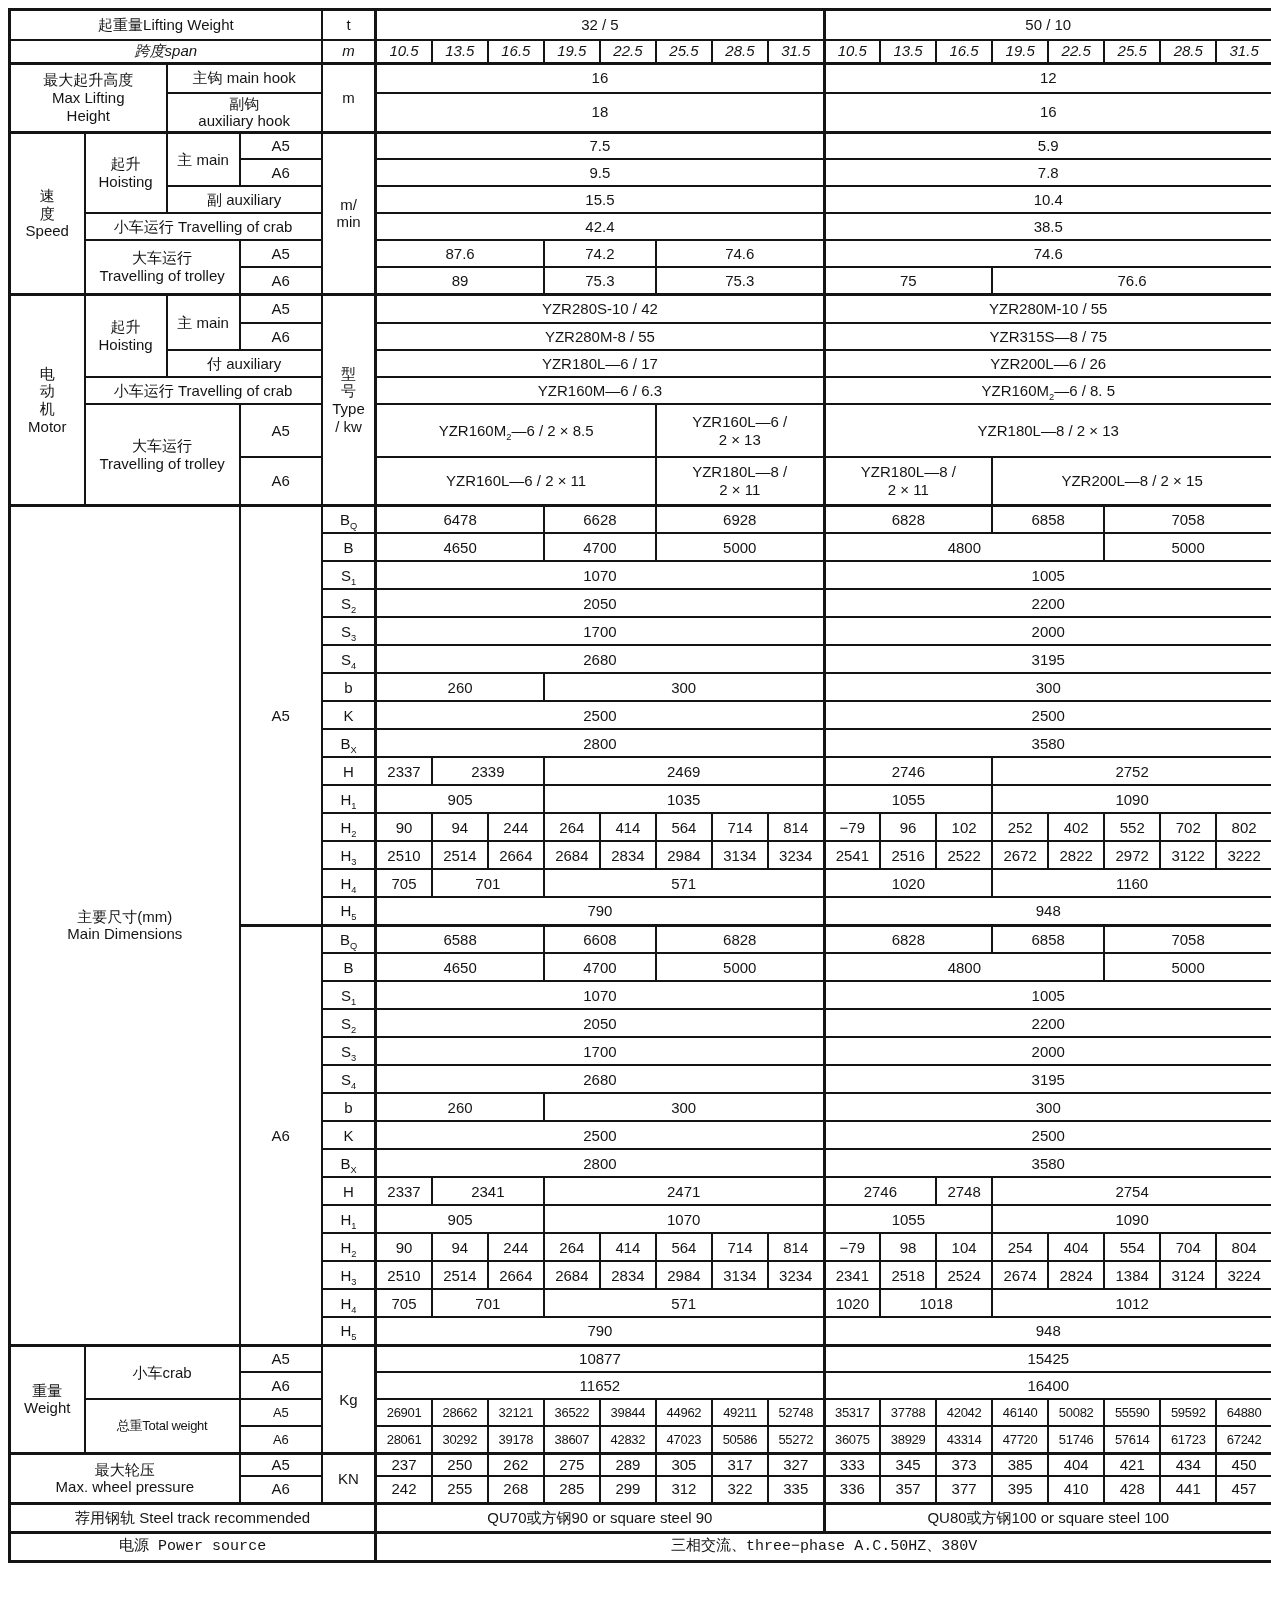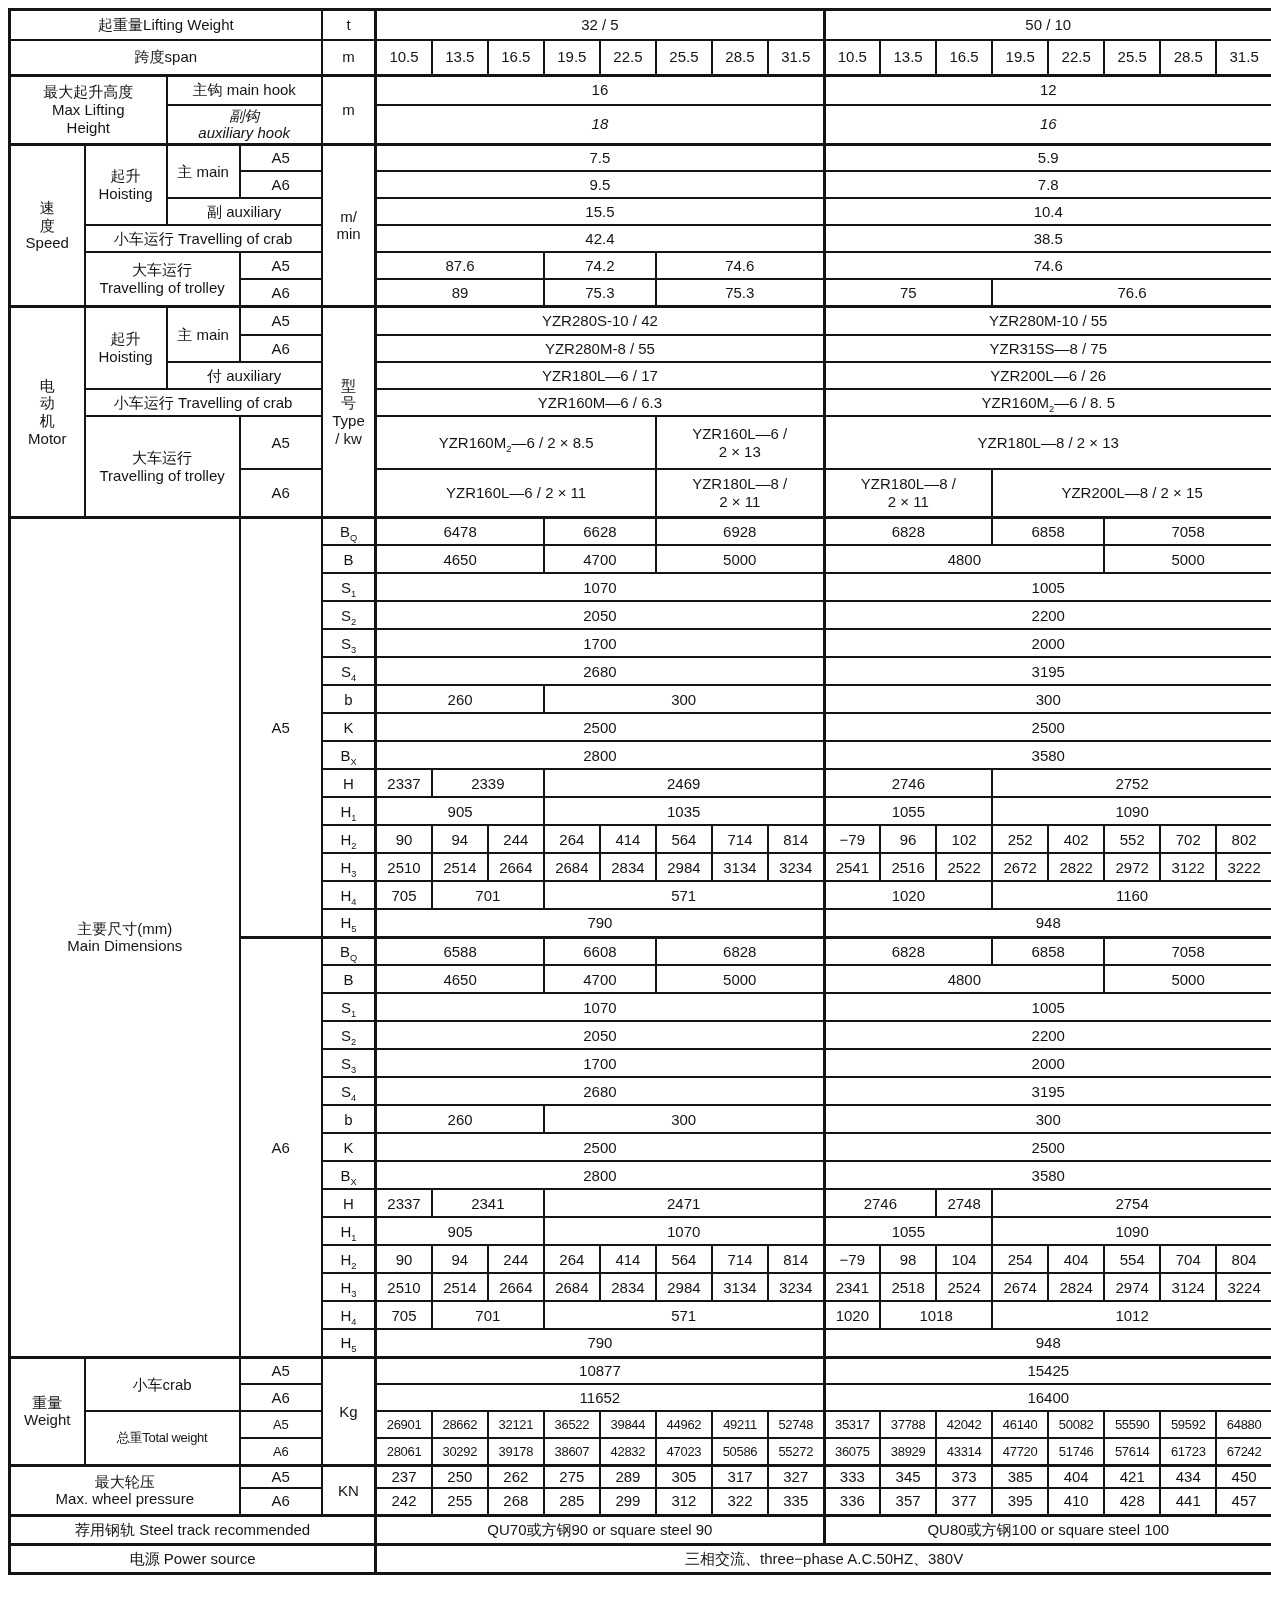--- a/index.html
+++ b/index.html
@@ -40,21 +40,21 @@
         <col style="width: 56px;">
         <col style="width: 56px;">
       </colgroup>
     <tbody>
         <tr style="height: 30px;">
           <td colspan="4">起重量Lifting Weight</td>
           <td>t</td>
           <td colspan="8" class="vl">32 / 5</td>
           <td colspan="8" class="vl">50 / 10</td>
         </tr>
-        <tr style="height: 36px;">
+        <tr style="height: 24px; font-style: italic;">
           <td colspan="4">跨度span</td>
           <td>m</td>
           <td class="vl">10.5</td>
           <td>13.5</td>
           <td>16.5</td>
           <td>19.5</td>
           <td>22.5</td>
           <td>25.5</td>
           <td>28.5</td>
           <td>31.5</td>
@@ -67,21 +67,21 @@
           <td>28.5</td>
           <td>31.5</td>
         </tr>
         <tr class="sec" style="height: 29px;">
           <td colspan="2" rowspan="2">最大起升高度<br>Max Lifting<br>Height</td>
           <td colspan="2">主钩 main hook</td>
           <td rowspan="2">m</td>
           <td colspan="8" class="vl">16</td>
           <td colspan="8" class="vl">12</td>
         </tr>
-        <tr style="height: 37px; font-style: italic;">
+        <tr style="height: 37px;">
           <td colspan="2">副钩<br>auxiliary hook</td>
           <td colspan="8" class="vl">18</td>
           <td colspan="8" class="vl">16</td>
         </tr>
         <tr class="sec" style="height: 27px;">
           <td rowspan="6">速<br>度<br>Speed</td>
           <td rowspan="3">起升<br>Hoisting</td>
           <td rowspan="2">主 main</td>
           <td>A5</td>
           <td rowspan="6">m/<br>min</td>
@@ -375,21 +375,21 @@
           <td>2684</td>
           <td>2834</td>
           <td>2984</td>
           <td>3134</td>
           <td>3234</td>
           <td class="vl">2341</td>
           <td>2518</td>
           <td>2524</td>
           <td>2674</td>
           <td>2824</td>
-          <td>2974</td>
+          <td>1384</td>
           <td>3124</td>
           <td>3224</td>
         </tr>
         <tr style="height: 28px;">
           <td>H<sub>4</sub></td>
           <td class="vl">705</td>
           <td colspan="2">701</td>
           <td colspan="5">571</td>
           <td class="vl">1020</td>
           <td colspan="2">1018</td>
@@ -490,19 +490,19 @@
           <td>410</td>
           <td>428</td>
           <td>441</td>
           <td>457</td>
         </tr>
         <tr class="sec" style="height: 29px;">
           <td colspan="5">荐用钢轨 Steel track recommended</td>
           <td colspan="8" class="vl">QU70或方钢90 or square steel 90</td>
           <td colspan="8" class="vl">QU80或方钢100 or square steel 100</td>
         </tr>
-        <tr class="sec" style="height: 29px;">
+        <tr class="sec" style="height: 29px; font-family: Liberation Mono, monospace;">
           <td colspan="5">电源 Power source</td>
           <td colspan="16" class="vl">三相交流、three−phase  A.C.50HZ、380V</td>
         </tr>
       </tbody>
   </table>
 </div>
 
 </body></html>

